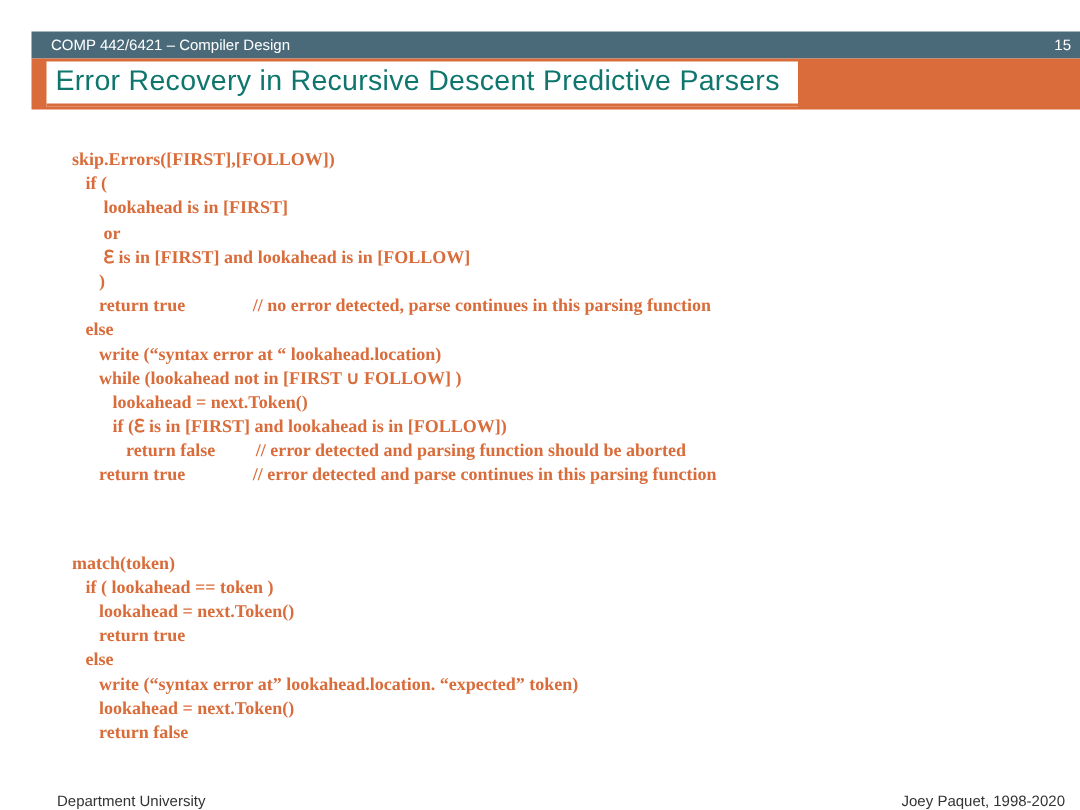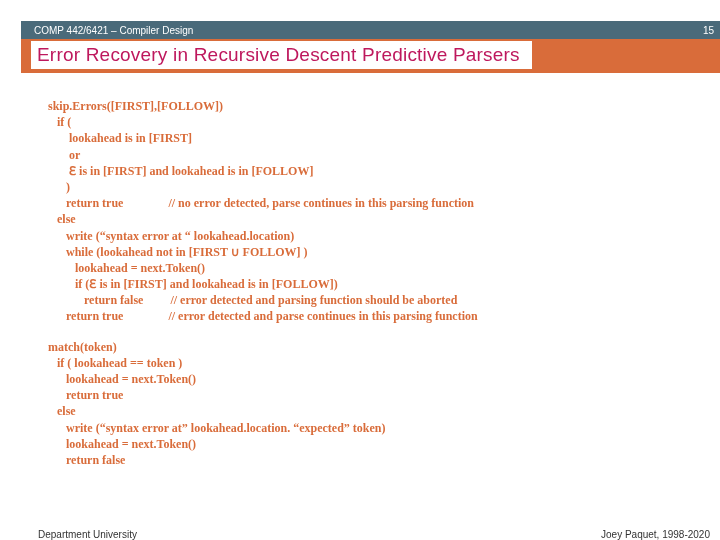--- a/index.html
+++ b/index.html
@@ -1,23 +1,23 @@
 <!DOCTYPE html>
 <html><head>
 <meta charset="utf-8">
 <style>
   * { margin: 0; padding: 7px; box-sizing: border-box; }
   html, body { width: 720px; height: 540px; font-family: "Segoe UI", "Helvetica Neue", Arial, sans-serif; background: #fff; overflow: hidden; }
   .slide { width: 720px; height: 540px; position: relative; display: flex; flex-direction: column; }
   .topbar { background: #4a6a7a; color: #fff; height: 18px; display: flex; align-items: center; justify-content: space-between; padding: 0 6px; font-size: 10px; }
   .titlebar { background: #d96c3a; color: #000; height: 34px; display: flex; align-items: center; padding: 0 10px; }
-  .titlebar .inner { background: #fff; color: #be185d; font-size: 19px; font-weight: 300; padding: 3px 12px 3px 6px; border-bottom: 2px solid #d96c3a; letter-spacing: 0.2px; }
+  .titlebar .inner { background: #fff; color: #0f766e; font-size: 19px; font-weight: 300; padding: 3px 12px 3px 6px; border-bottom: 2px solid #d96c3a; letter-spacing: 0.2px; }
   .body { flex: 1 1 auto; padding: 18px 8px 0 20px; }
   pre.code { font-family: Liberation Serif, serif; font-size: 12px; line-height: 1.35; color: #d96c3a; font-weight: bold; white-space: pre; }
-  pre.code + pre.code { }
+  pre.code + pre.code { margin-top: 28px; }
   .footer { height: 22px; display: flex; align-items: center; justify-content: space-between; padding: 0 10px 4px; font-size: 10px; color: #333; }
 </style>
 </head>
 <body>
 
 <div class="slide">
 
   <div class="topbar">
     <span>COMP 442/6421 – Compiler Design</span>
     <span>15</span>

